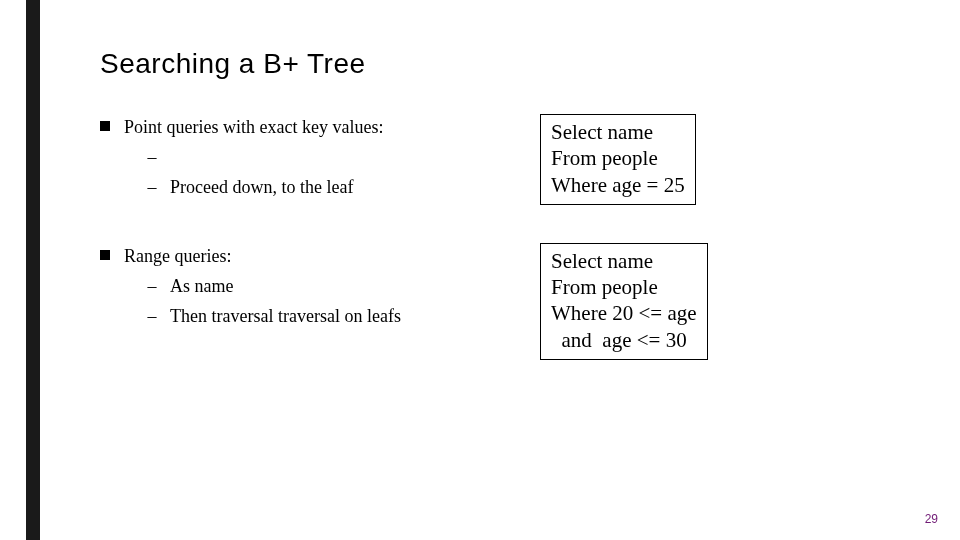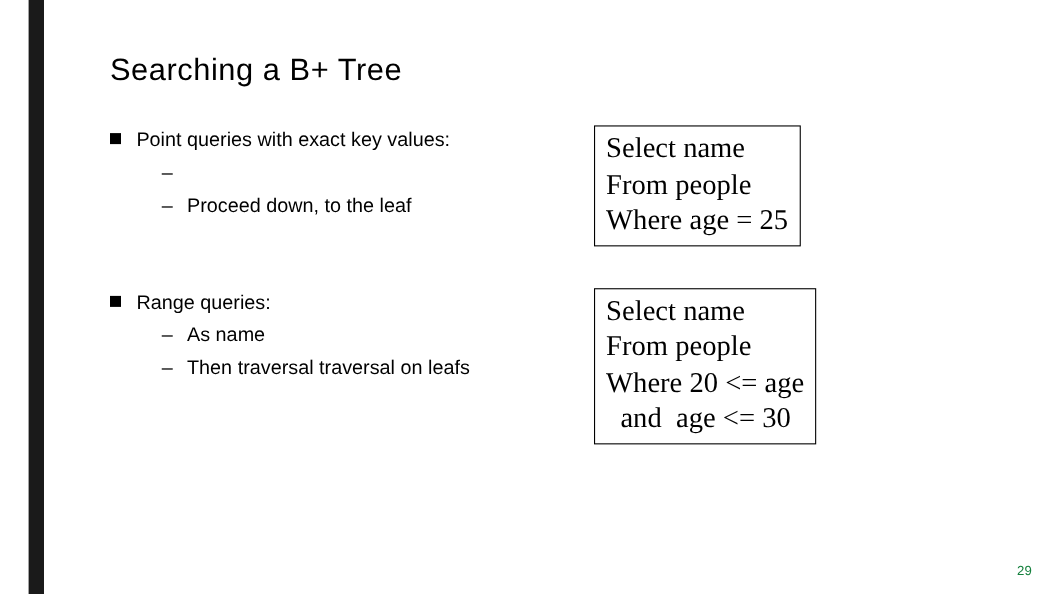--- a/index.html
+++ b/index.html
@@ -36,20 +36,21 @@
   }
   .body-row {
     display: flex;
     align-items: flex-start;
     margin-bottom: 38px;
   }
   .bullets {
     width: 420px;
     font-size: 18px;
     line-height: 1.55;
+    font-family: Liberation Serif, serif;
   }
   .lvl1 {
     display: flex;
     align-items: flex-start;
     margin-bottom: 2px;
   }
   .lvl1 .marker {
     display: inline-block;
     width: 10px;
     height: 10px;
@@ -68,31 +69,31 @@
     display: inline-block;
     width: 12px;
     margin-right: 12px;
     flex-shrink: 0;
     text-align: center;
   }
   .sql-box {
     border: 1.5px solid #000;
     padding: 4px 10px 6px 10px;
     font-family: "Times New Roman", Times, serif;
-    font-size: 26px;
+    font-size: 21px;
     line-height: 1.25;
     white-space: pre;
     margin-left: 20px;
   }
   .page-num {
     position: absolute;
     right: 22px;
     bottom: 14px;
     font-size: 12px;
-    color: #15803d;
+    color: #701a75;
   }
 </style>
 </head>
 <body>
 
 <div class="accent-bar"></div>
 
 <div class="slide">
 
   <div class="title">Searching a B+ Tree</div>

